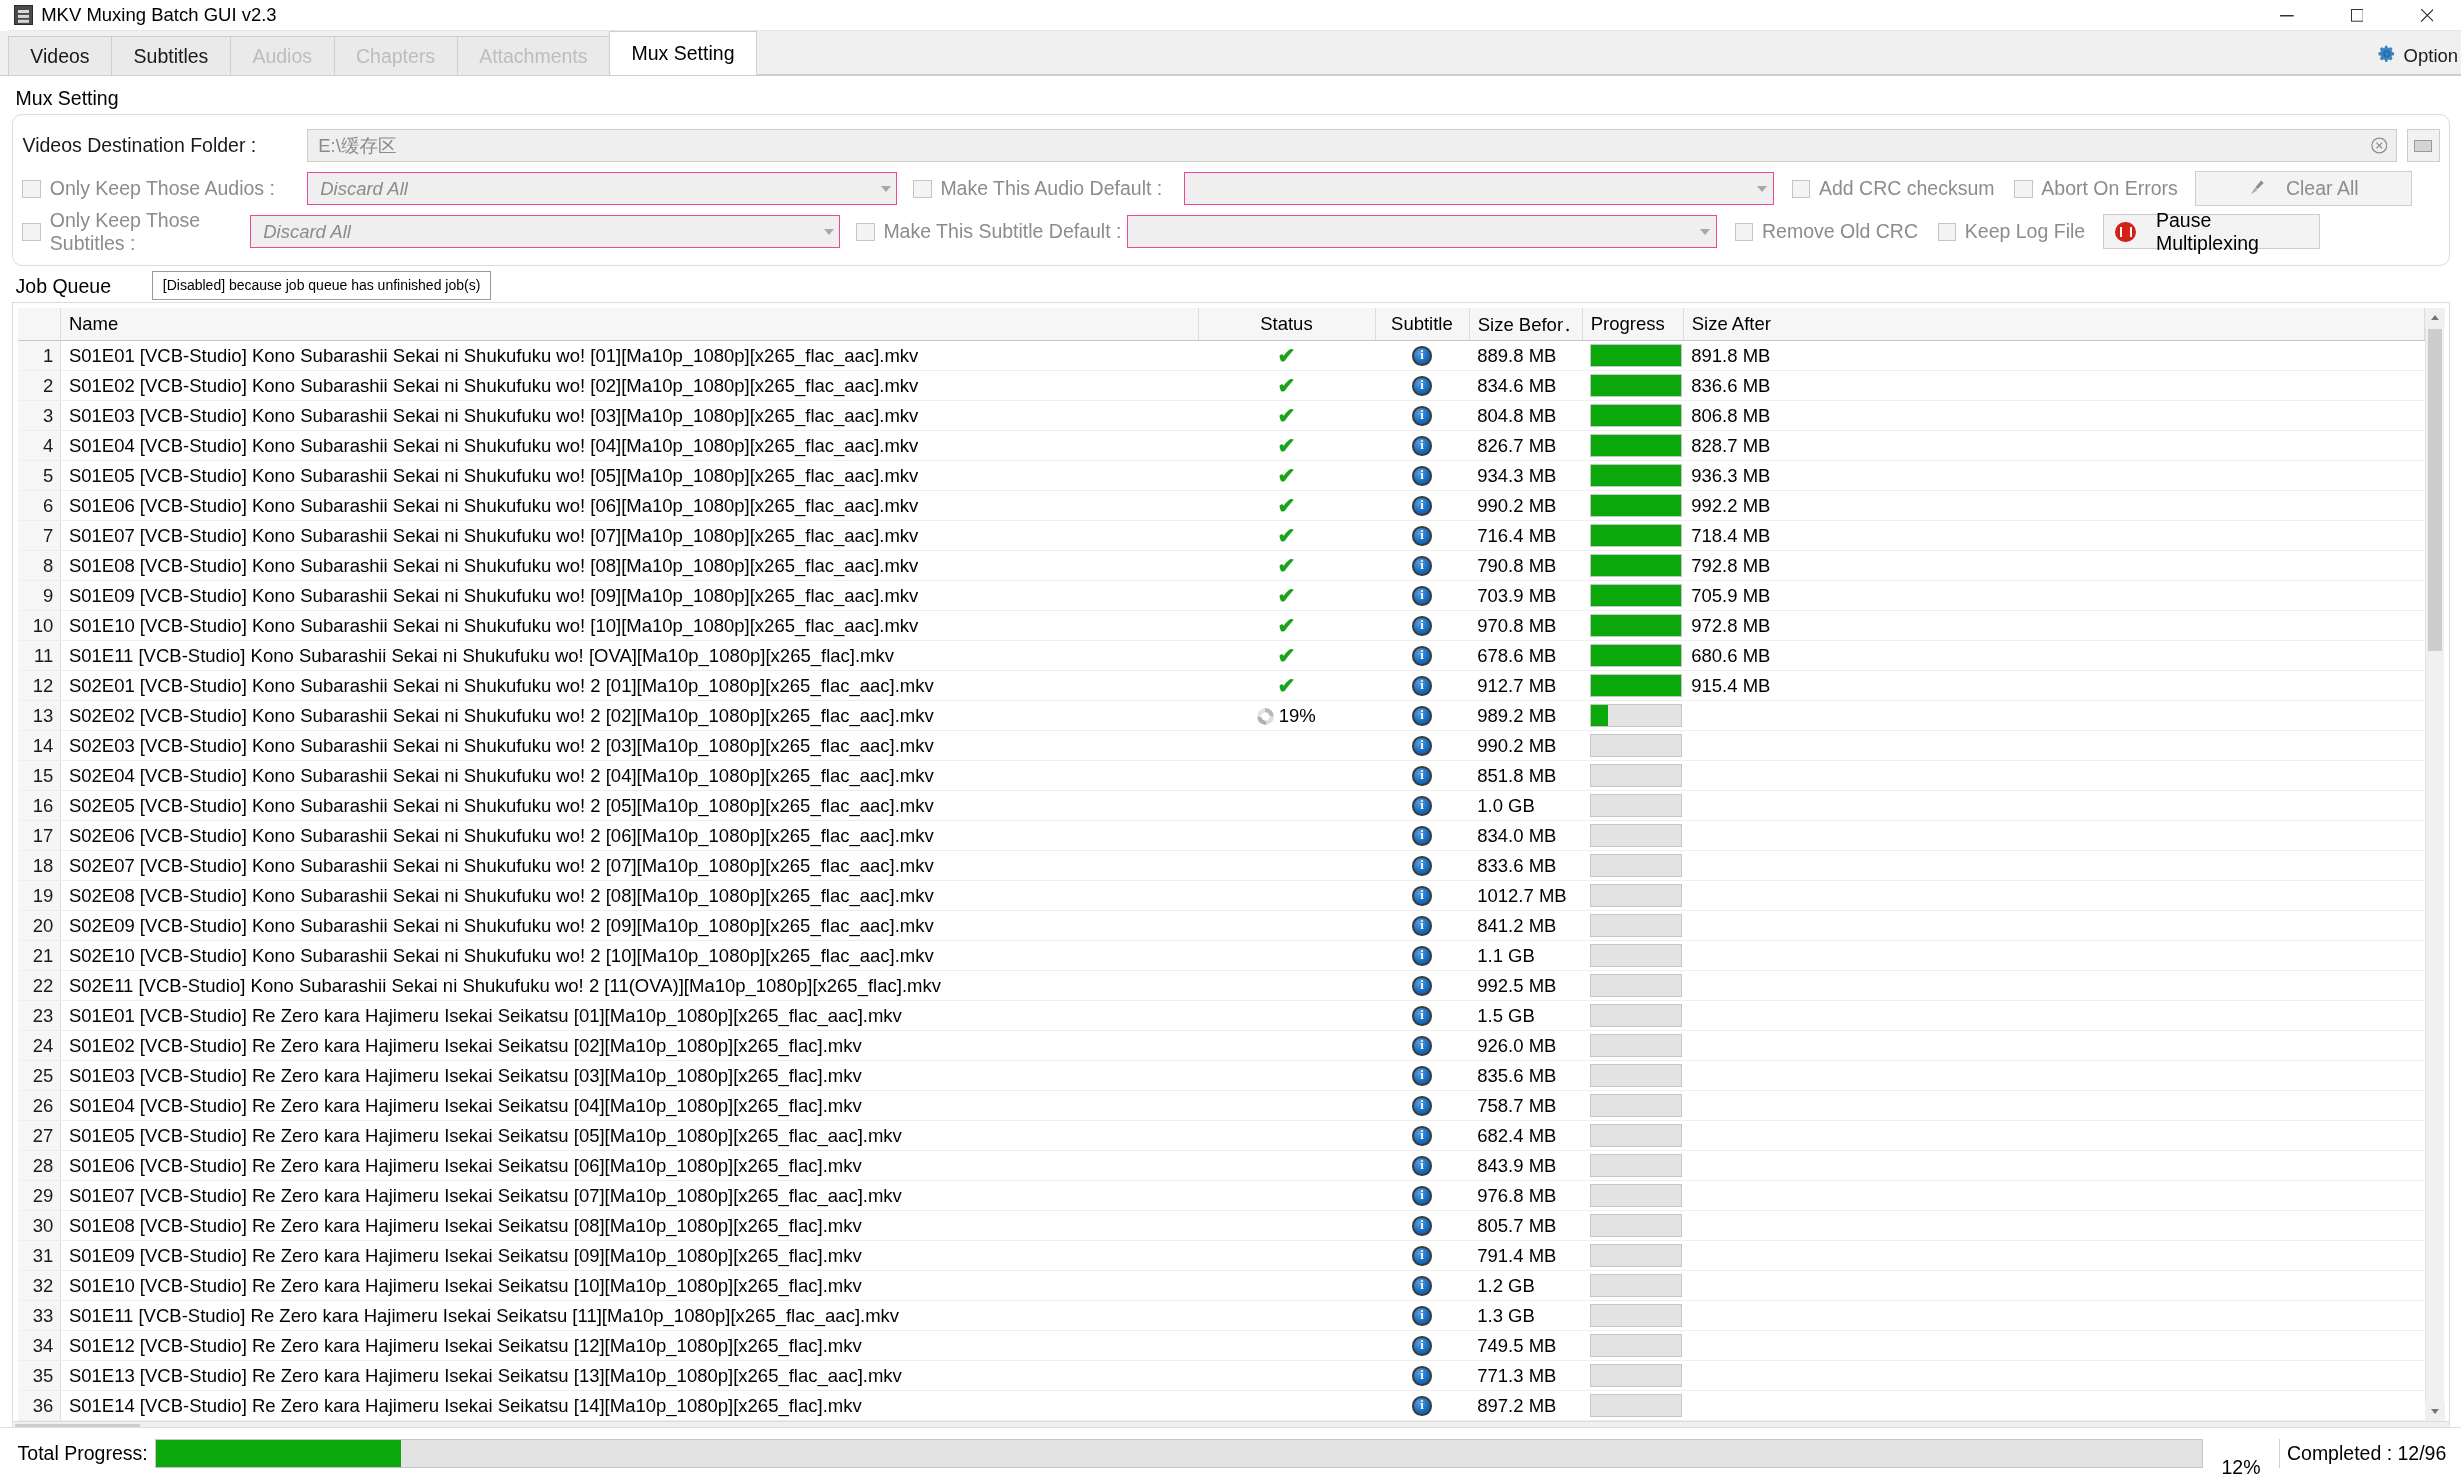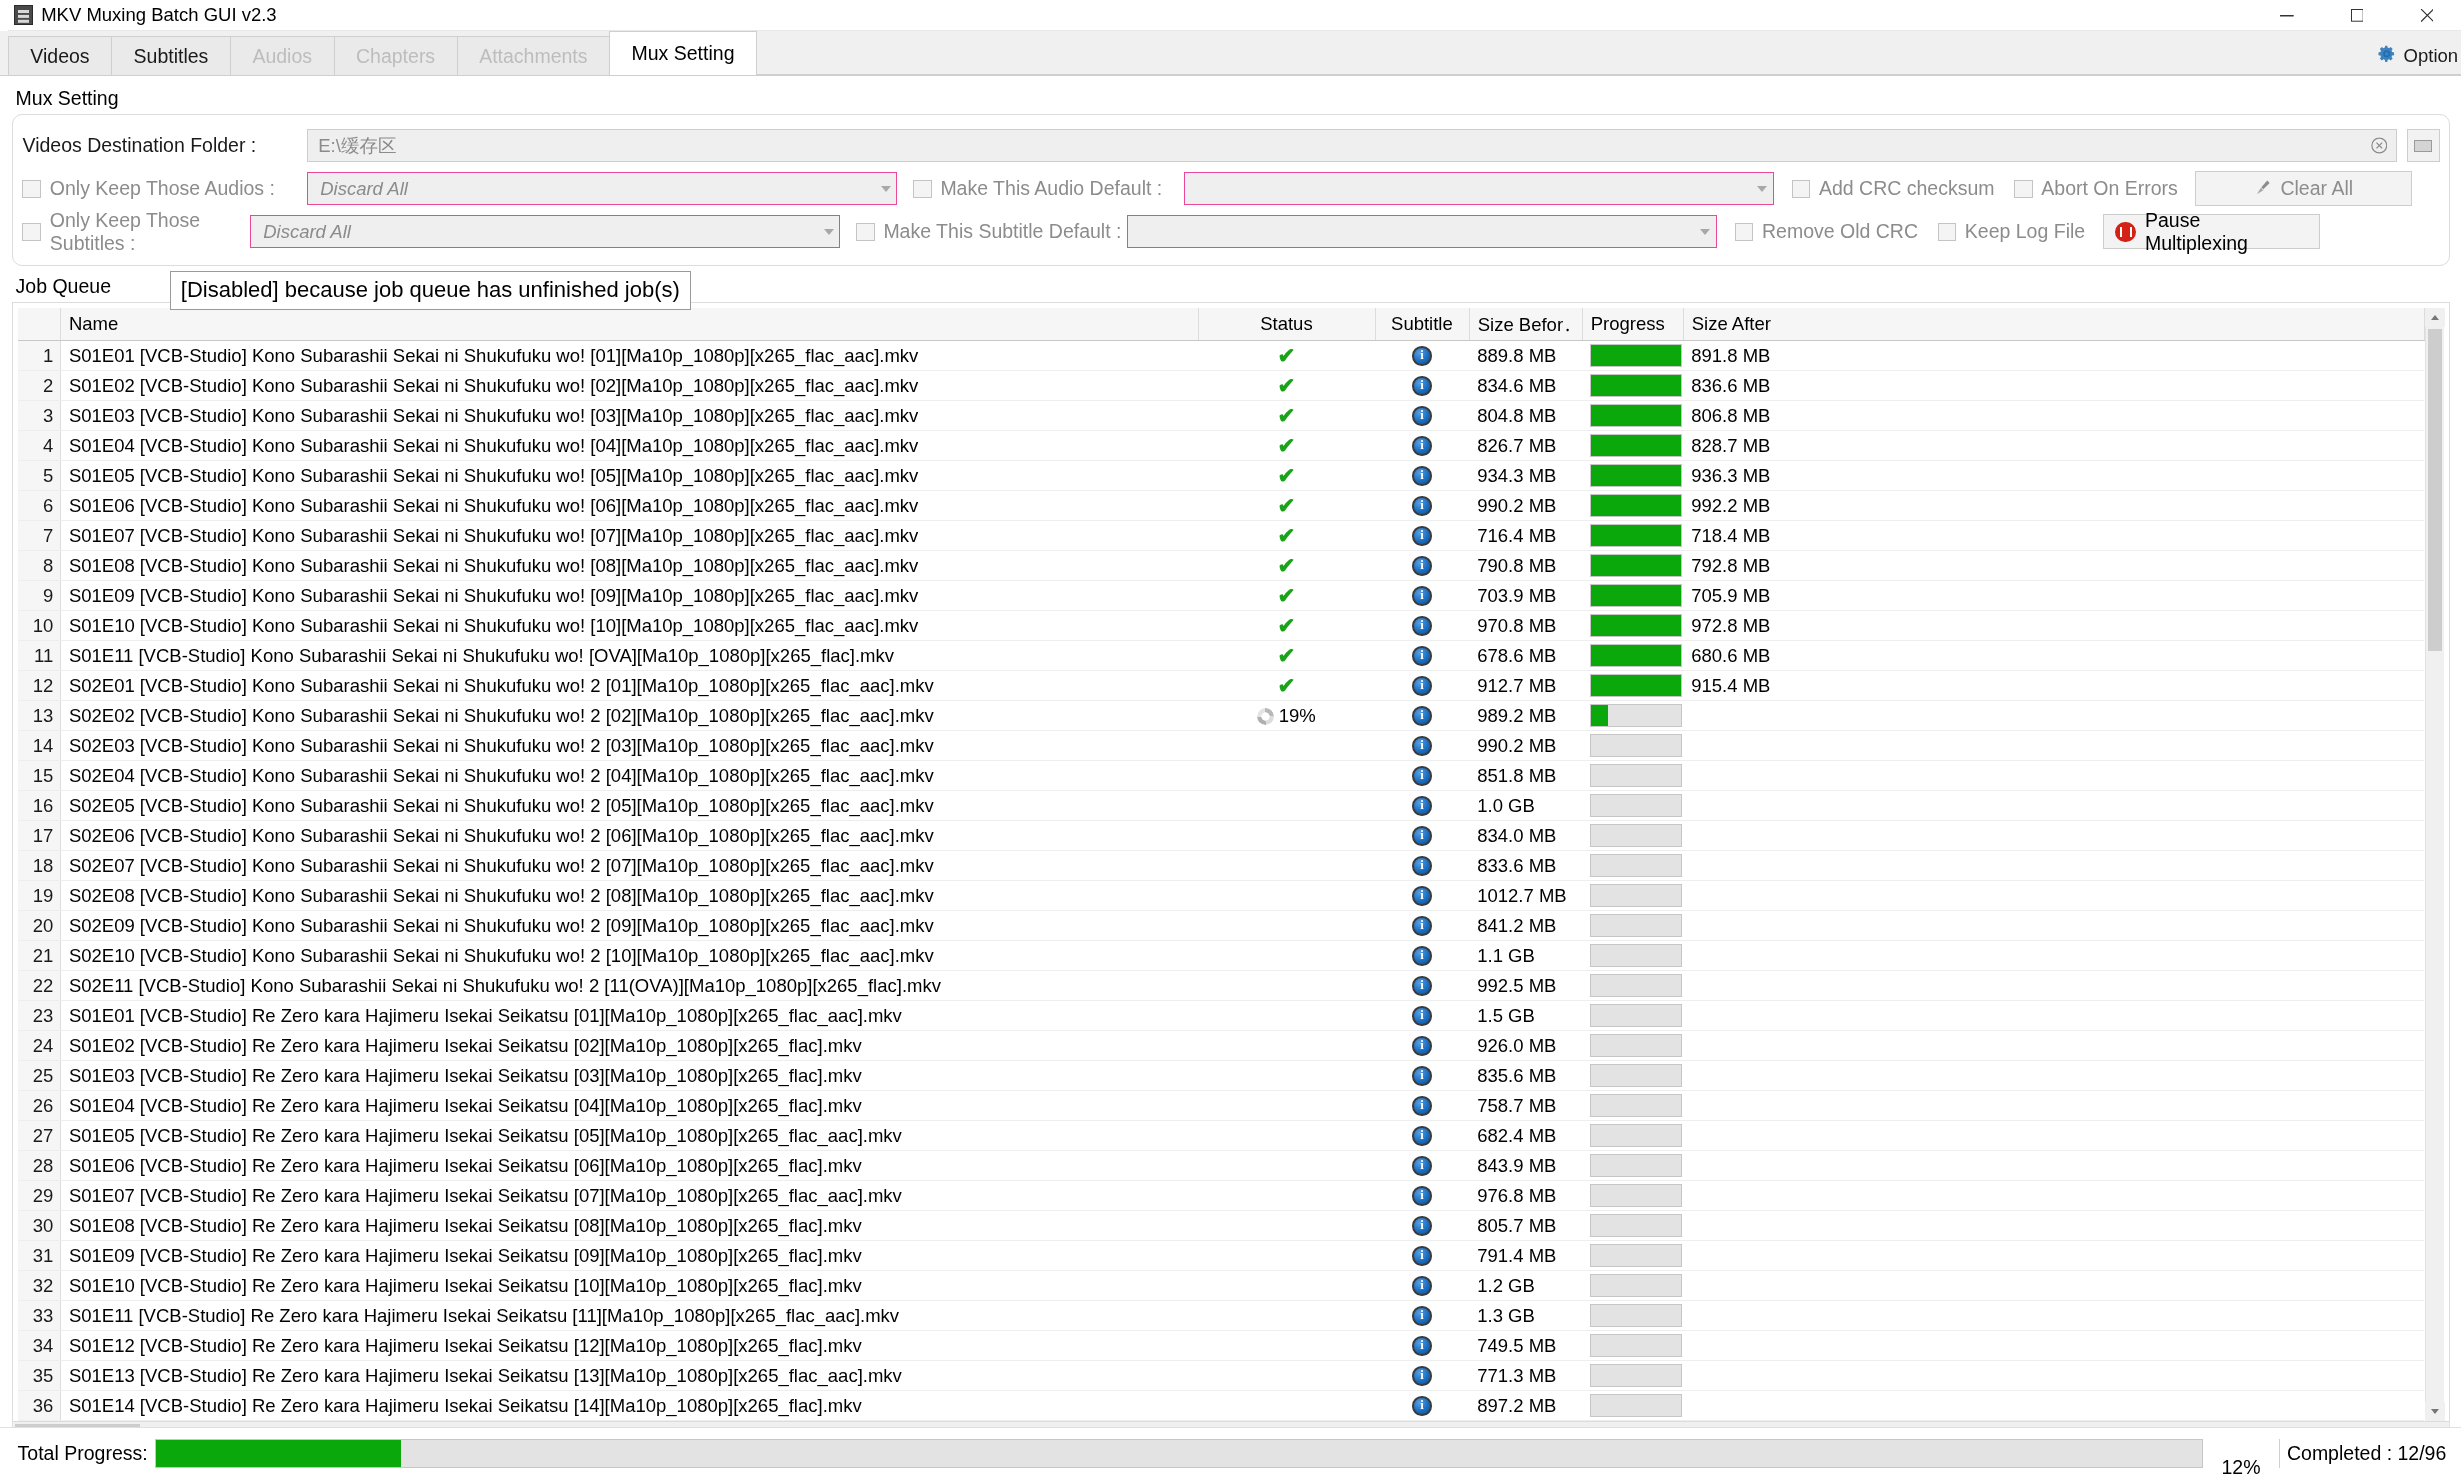--- a/index.html
+++ b/index.html
@@ -161,21 +161,21 @@
     border-left: 5.9px solid transparent;
     border-right: 5.9px solid transparent;
     border-top: 6.8px solid #a8a8a8;
   }
 
   .btn {
     height: 35px;
     border: 1px solid #cdcdcd;
     background: #f3f3f3;
     display: flex; align-items: center; justify-content: center;
-    gap: 9px;
+    gap: 20px;
     font-size: 19.5px;
     padding: 0 11.7px;
   }
   .btn.dim { color: #8d8d8d; }
   .pause-icon {
     width: 20.5px; height: 20.5px; border-radius: 50%;
     background: #d32215;
     display: flex; align-items: center; justify-content: center;
     flex: 0 0 auto;
   }
@@ -186,25 +186,24 @@
     border-right: 2.9px solid #fff;
   }
 
   
   #tooltip {
     position: absolute;
     left: 152px; top: 195px;
     background: #ffffff;
     border: 1px solid #9a9a9a;
     padding: 4.9px 9.8px 5.9px 9.8px;
-    font-size: 22px;
+    font-size: 14px;
     color: #000;
     z-index: 50;
     white-space: nowrap;
-    margin-left: 18px;
   }
 
   
   #jq-area { padding: 5.9px 11.7px 0 11.7px; }
   #jq-panel {
     border: 1px solid #dcdcdc;
     background: #fff;
     padding: 4.9px 4.9px 0 4.9px;
     display: flex;
   }

